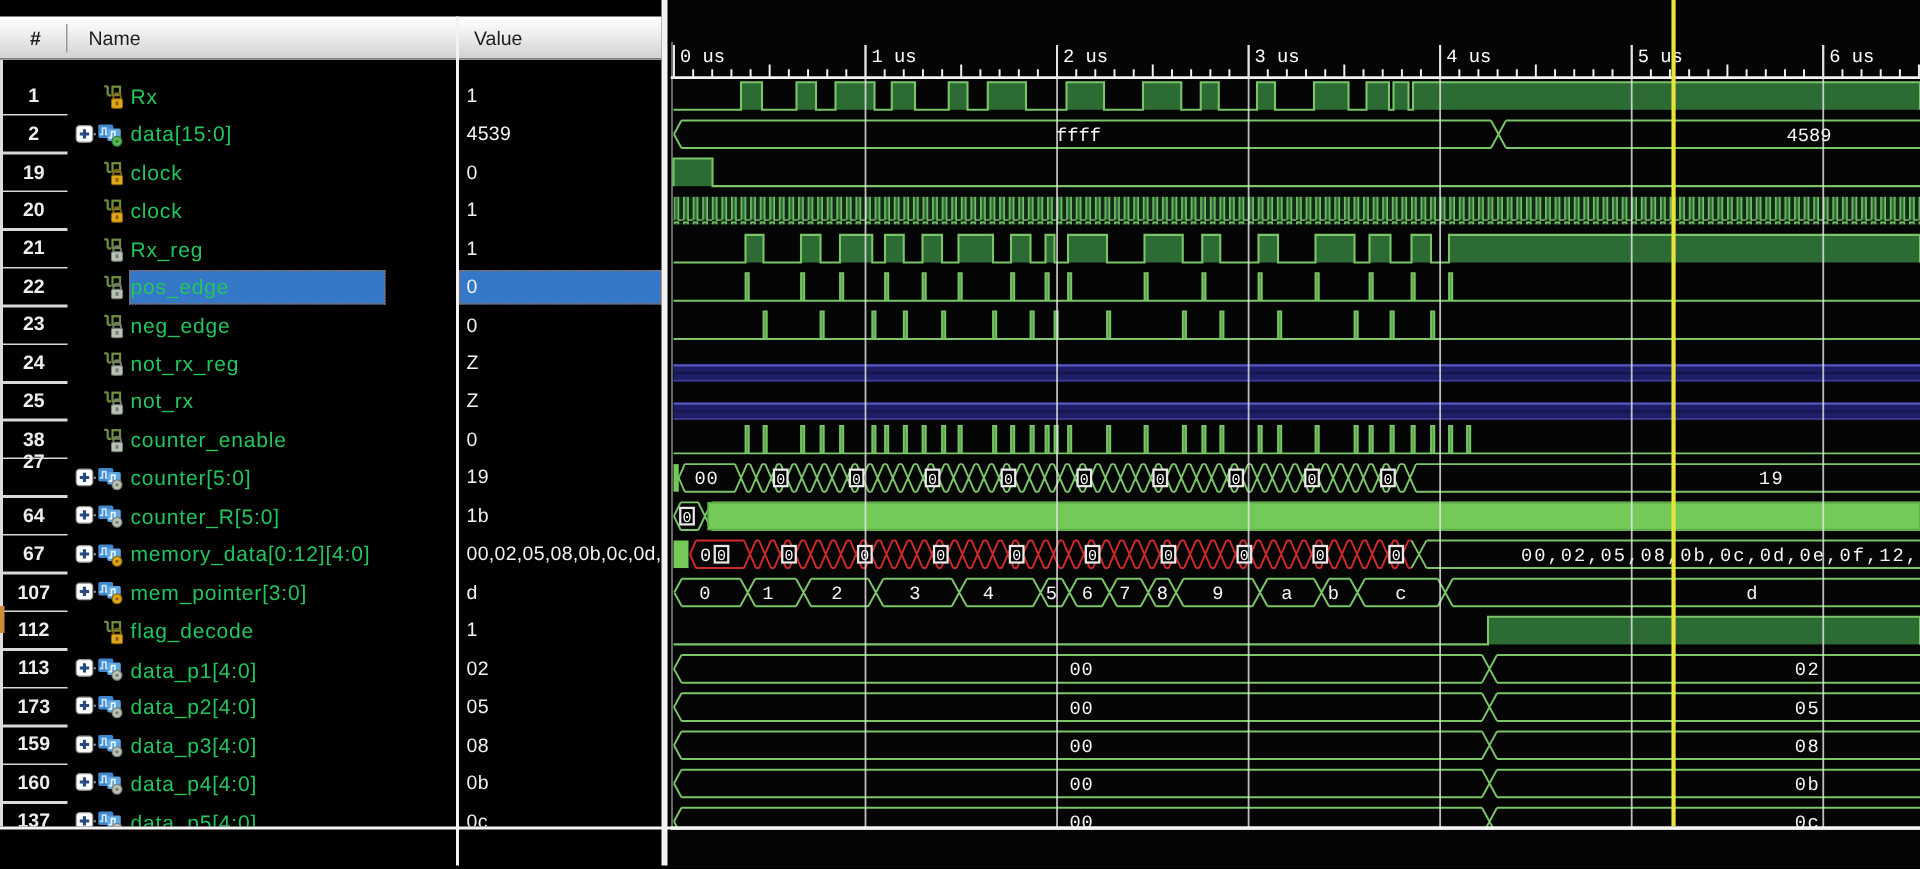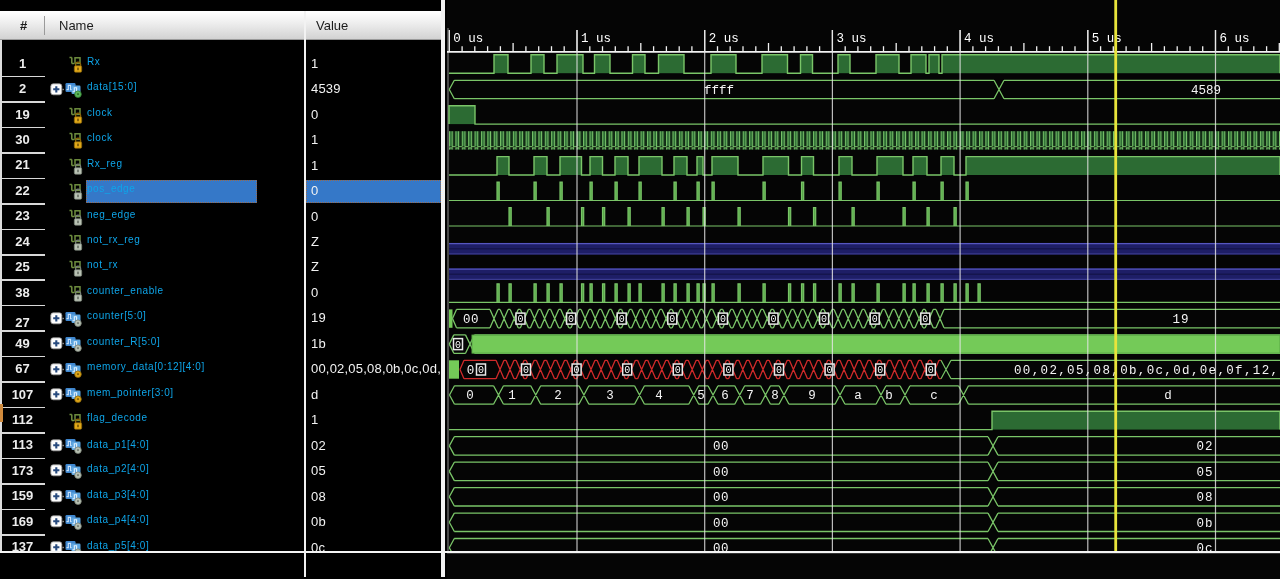--- a/index.html
+++ b/index.html
@@ -1,20 +1,20 @@
 <!DOCTYPE html>
 <html><head><meta charset="utf-8"><style>
 *{margin:0;padding:0}
 svg,.left{filter:blur(0px)}
 body{-webkit-font-smoothing:antialiased;width:1280px;height:579px;background:#000;overflow:hidden;position:relative;font-family:"Liberation Sans",sans-serif}
 .left{position:absolute;left:0;top:0;width:447px;height:579px;background:#000}
 .hdr{position:absolute;left:0;top:11px;width:441px;height:27px;background:linear-gradient(#ffffff,#ececec 45%,#d2d2d2);border-top:1px solid #fff;border-bottom:1px solid #9a9a9a;color:#1c1c1c;font-size:13px;line-height:27px}
 .num{position:absolute;left:0;width:45px;text-align:center;color:#ededed;font-size:13px;font-weight:bold}
 .sep{position:absolute;left:1px;width:44px;height:1.5px;background:#d8d8d8}
-.nm{position:absolute;left:87px;color:#0ea5e9;font-size:10px;letter-spacing:0.55px;white-space:nowrap}
+.nm{position:absolute;left:87px;color:#22c55e;font-size:14px;letter-spacing:0.55px;white-space:nowrap}
 .vl{position:absolute;left:311px;width:129px;color:#f2f2f2;font-size:13px;letter-spacing:0.2px;white-space:nowrap;overflow:hidden}
 .rowsclip{position:absolute;left:0;top:0;width:447px;height:551px;overflow:hidden}
 </style></head><body>
 <svg width="1280" height="579" viewBox="0 0 1280 579" style="position:absolute;left:0;top:0">
     <defs>
       <pattern id="clkp" x="449" y="0" width="6.385" height="18.4" patternUnits="userSpaceOnUse">
         <rect x="0" y="1.4" width="6.385" height="16.2" fill="#112b15"></rect>
         <rect x="0.5" y="0.8" width="3.0" height="16.8" fill="#2c6b33"></rect>
         <path d="M0.55,17.9V0.8H3.3V17.9H6.385" fill="none" stroke="#7cc96d" stroke-width="1.0"></path>
       </pattern>
@@ -342,21 +342,21 @@
       <div class="sep" style="top:126.7px"></div>
       <div style="position:absolute;left:68px;top:107.0px"><svg width="17" height="17" viewBox="0 0 17 17">
           <path d="M1.5,1.5H3.8M3.8,1.5V7.5M3.8,7.5H6" fill="none" stroke="#6f8f3f" stroke-width="1.5"></path>
           <rect x="7" y="1.8" width="5" height="5.6" fill="none" stroke="#6f8f3f" stroke-width="1.5"></rect>
           <path d="M7.6,10.2v-1.6a2.5,2.5 0 0 1 5,0v1.6" fill="none" stroke="#8a6408" stroke-width="1.3"></path>
           <rect x="6.3" y="9.8" width="7.4" height="6.4" rx="1.2" fill="#e0a819" stroke="#8a6408" stroke-width="0.7"></rect>
           <rect x="9" y="11.6" width="2" height="2.6" fill="#8a6408"></rect>
         </svg></div>
       <div class="nm" style="top:106.7px">clock</div>
       <div class="vl" style="top:106.7px">0</div>
-      <div class="num" style="top:131.9px">30</div>
+      <div class="num" style="top:131.9px">20</div>
       <div class="sep" style="top:152.1px"></div>
       <div style="position:absolute;left:68px;top:132.4px"><svg width="17" height="17" viewBox="0 0 17 17">
           <path d="M1.5,1.5H3.8M3.8,1.5V7.5M3.8,7.5H6" fill="none" stroke="#6f8f3f" stroke-width="1.5"></path>
           <rect x="7" y="1.8" width="5" height="5.6" fill="none" stroke="#6f8f3f" stroke-width="1.5"></rect>
           <path d="M7.6,10.2v-1.6a2.5,2.5 0 0 1 5,0v1.6" fill="none" stroke="#8a6408" stroke-width="1.3"></path>
           <rect x="6.3" y="9.8" width="7.4" height="6.4" rx="1.2" fill="#e0a819" stroke="#8a6408" stroke-width="0.7"></rect>
           <rect x="9" y="11.6" width="2" height="2.6" fill="#8a6408"></rect>
         </svg></div>
       <div class="nm" style="top:132.1px">clock</div>
       <div class="vl" style="top:132.1px">1</div>
@@ -421,38 +421,38 @@
       <div class="sep" style="top:304.9px"></div>
       <div style="position:absolute;left:68px;top:285.2px"><svg width="17" height="17" viewBox="0 0 17 17">
           <path d="M1.5,1.5H3.8M3.8,1.5V7.5M3.8,7.5H6" fill="none" stroke="#6f8f3f" stroke-width="1.5"></path>
           <rect x="7" y="1.8" width="5" height="5.6" fill="none" stroke="#6f8f3f" stroke-width="1.5"></rect>
           <path d="M7.6,10.2v-1.6a2.5,2.5 0 0 1 5,0v1.6" fill="none" stroke="#777f74" stroke-width="1.3"></path>
           <rect x="6.3" y="9.8" width="7.4" height="6.4" rx="1.2" fill="#b9c2b4" stroke="#777f74" stroke-width="0.7"></rect>
           <rect x="9" y="11.6" width="2" height="2.6" fill="#777f74"></rect>
         </svg></div>
       <div class="nm" style="top:284.9px">counter_enable</div>
       <div class="vl" style="top:284.9px">0</div>
-      <div class="num" style="top:315px">27</div>
+      <div class="num" style="top:300px">27</div>
       <div class="sep" style="top:330.4px"></div>
       <div style="position:absolute;left:50px;top:311.6px"><svg width="14" height="14" viewBox="0 0 14 14">
           <rect x="0.8" y="0.8" width="11" height="11" rx="2.4" fill="#fdfdfd" stroke="#9a9a9a" stroke-width="0.8"></rect>
           <path d="M3.2,6.3H9.4M6.3,3.2V9.4" stroke="#274a7e" stroke-width="2.1"></path>
           <rect x="12.4" y="5.8" width="1.6" height="1.4" fill="#888"></rect>
         </svg></div>
       <div style="position:absolute;left:65px;top:310.6px"><svg width="18" height="16" viewBox="0 0 18 16">
           <rect x="0.5" y="1" width="10" height="9" rx="1.2" fill="#3f87cf"></rect>
           <path d="M1.5,7.6H3.3V3.4H5.6V7.6H8" fill="none" stroke="#c8e2fa" stroke-width="1.2"></path>
           <rect x="6.5" y="3.6" width="9" height="8.4" rx="1.2" fill="#5ea6e0"></rect>
           <path d="M7.5,9.7H9.3V5.7H11.6V9.7H13.8" fill="none" stroke="#e4f2fd" stroke-width="1.1"></path>
           <circle cx="13" cy="12.2" r="3.3" fill="#b9c2b4" stroke="#777f74" stroke-width="0.8"></circle>
           <circle cx="13" cy="12.2" r="1.1" fill="#777f74"></circle>
         </svg></div>
       <div class="nm" style="top:310.3px">counter[5:0]</div>
       <div class="vl" style="top:310.3px">19</div>
-      <div class="num" style="top:335.6px">49</div>
+      <div class="num" style="top:335.6px">64</div>
       <div class="sep" style="top:355.8px"></div>
       <div style="position:absolute;left:50px;top:337.1px"><svg width="14" height="14" viewBox="0 0 14 14">
           <rect x="0.8" y="0.8" width="11" height="11" rx="2.4" fill="#fdfdfd" stroke="#9a9a9a" stroke-width="0.8"></rect>
           <path d="M3.2,6.3H9.4M6.3,3.2V9.4" stroke="#274a7e" stroke-width="2.1"></path>
           <rect x="12.4" y="5.8" width="1.6" height="1.4" fill="#888"></rect>
         </svg></div>
       <div style="position:absolute;left:65px;top:336.1px"><svg width="18" height="16" viewBox="0 0 18 16">
           <rect x="0.5" y="1" width="10" height="9" rx="1.2" fill="#3f87cf"></rect>
           <path d="M1.5,7.6H3.3V3.4H5.6V7.6H8" fill="none" stroke="#c8e2fa" stroke-width="1.2"></path>
           <rect x="6.5" y="3.6" width="9" height="8.4" rx="1.2" fill="#5ea6e0"></rect>
@@ -551,21 +551,21 @@
       <div style="position:absolute;left:65px;top:488.9px"><svg width="18" height="16" viewBox="0 0 18 16">
           <rect x="0.5" y="1" width="10" height="9" rx="1.2" fill="#3f87cf"></rect>
           <path d="M1.5,7.6H3.3V3.4H5.6V7.6H8" fill="none" stroke="#c8e2fa" stroke-width="1.2"></path>
           <rect x="6.5" y="3.6" width="9" height="8.4" rx="1.2" fill="#5ea6e0"></rect>
           <path d="M7.5,9.7H9.3V5.7H11.6V9.7H13.8" fill="none" stroke="#e4f2fd" stroke-width="1.1"></path>
           <circle cx="13" cy="12.2" r="3.3" fill="#b9c2b4" stroke="#777f74" stroke-width="0.8"></circle>
           <circle cx="13" cy="12.2" r="1.1" fill="#777f74"></circle>
         </svg></div>
       <div class="nm" style="top:488.6px">data_p3[4:0]</div>
       <div class="vl" style="top:488.6px">08</div>
-      <div class="num" style="top:513.8px">169</div>
+      <div class="num" style="top:513.8px">160</div>
       <div class="sep" style="top:534.0px"></div>
       <div style="position:absolute;left:50px;top:515.3px"><svg width="14" height="14" viewBox="0 0 14 14">
           <rect x="0.8" y="0.8" width="11" height="11" rx="2.4" fill="#fdfdfd" stroke="#9a9a9a" stroke-width="0.8"></rect>
           <path d="M3.2,6.3H9.4M6.3,3.2V9.4" stroke="#274a7e" stroke-width="2.1"></path>
           <rect x="12.4" y="5.8" width="1.6" height="1.4" fill="#888"></rect>
         </svg></div>
       <div style="position:absolute;left:65px;top:514.3px"><svg width="18" height="16" viewBox="0 0 18 16">
           <rect x="0.5" y="1" width="10" height="9" rx="1.2" fill="#3f87cf"></rect>
           <path d="M1.5,7.6H3.3V3.4H5.6V7.6H8" fill="none" stroke="#c8e2fa" stroke-width="1.2"></path>
           <rect x="6.5" y="3.6" width="9" height="8.4" rx="1.2" fill="#5ea6e0"></rect>

